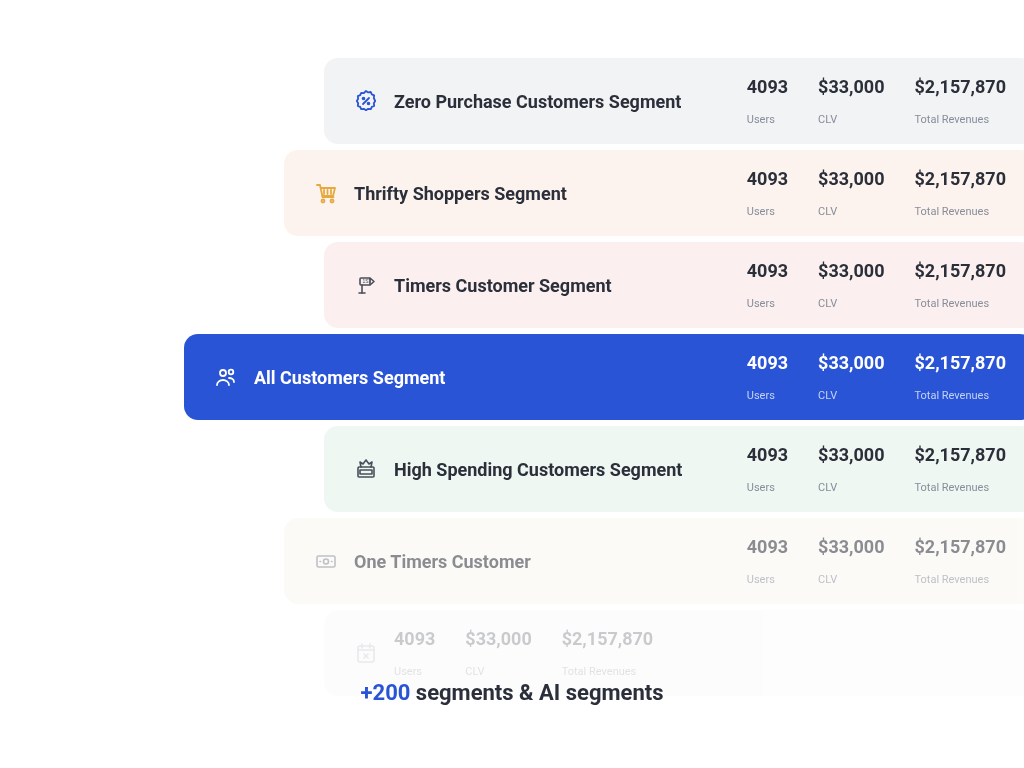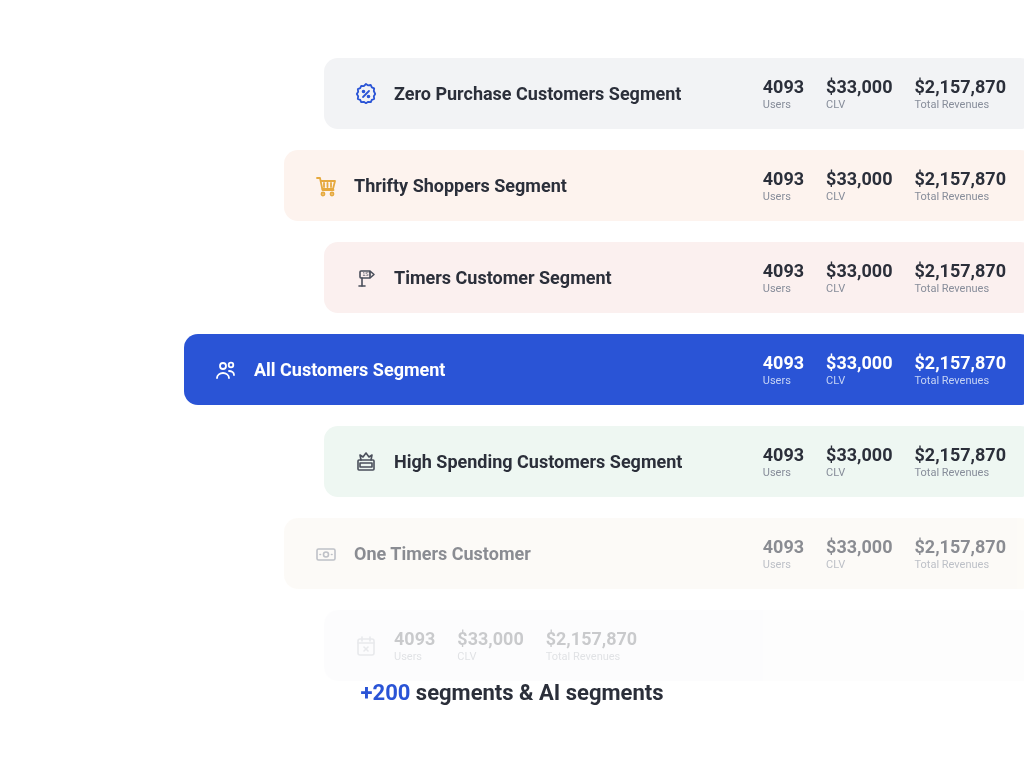--- a/index.html
+++ b/index.html
@@ -35,36 +35,36 @@
   }
   .icon-slot svg { display:block; }
   .title {
     flex: 1 1 auto;
     font-weight: 700;
     font-size: 18px;
     color: #2b2f3a;
   }
   .stats {
     display: flex;
-    gap: 22px;
+    gap: 30px;
     align-items: flex-start;
   }
   .stat {
     text-align: left;
   }
   .stat .val {
     font-weight: 700;
     font-size: 18px;
     color: #2b2f3a;
     white-space: nowrap;
   }
   .stat .lab {
     font-size: 11px;
     color: #878d9a;
-    margin-top: 1px;
+    margin-top: 16px;
   }
   
   .bg-grey  { background: #f2f3f5; }
   .bg-peach { background: #fdf3ee; }
   .bg-pink  { background: #fbf0ef; }
   .bg-blue  { background: #2a54d6; }
   .bg-mint  { background: #eef7f2; }
   .bg-cream { background: #fbf7f1; }
   .bg-pale  { background: #f6f7f9; }
 

